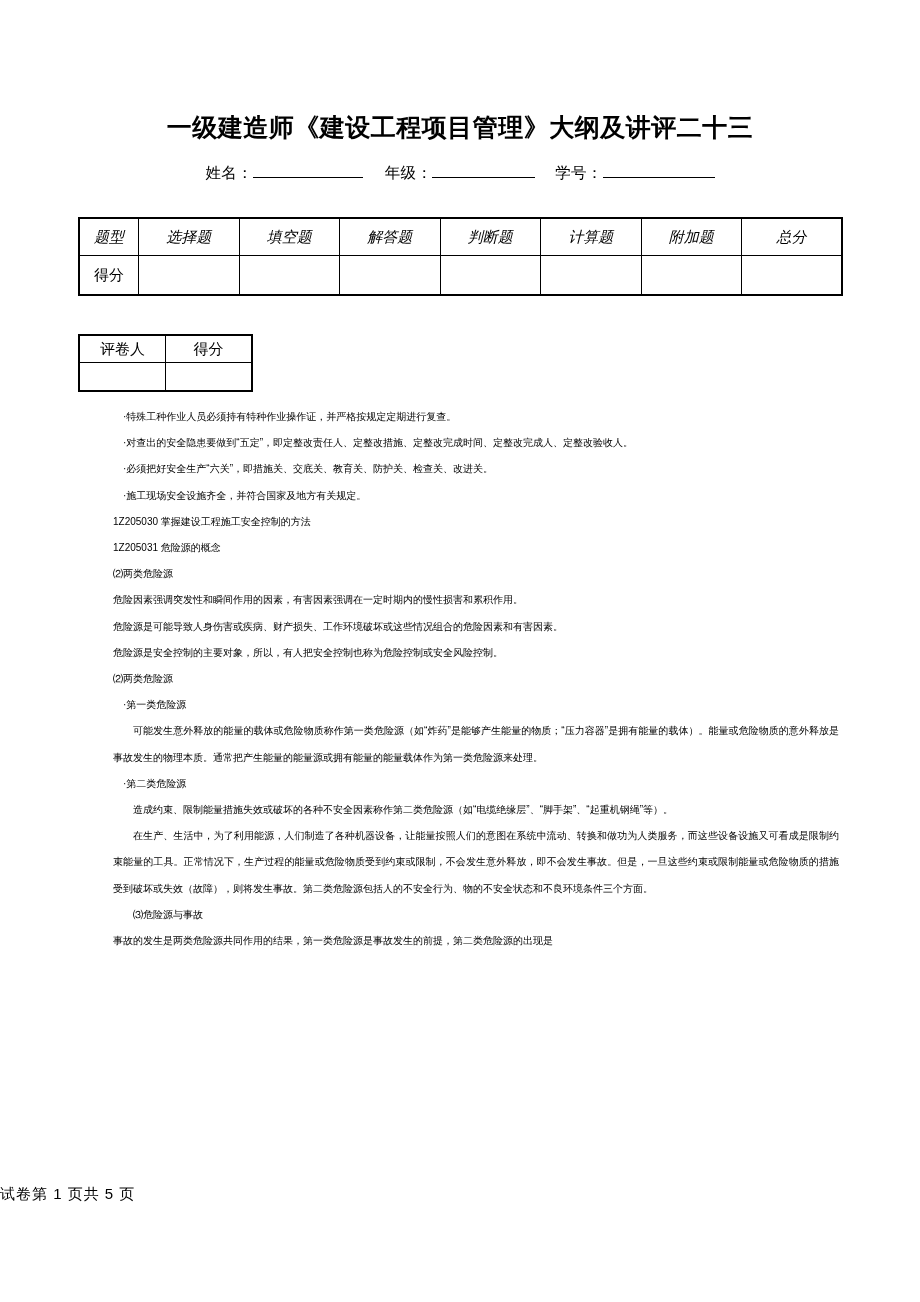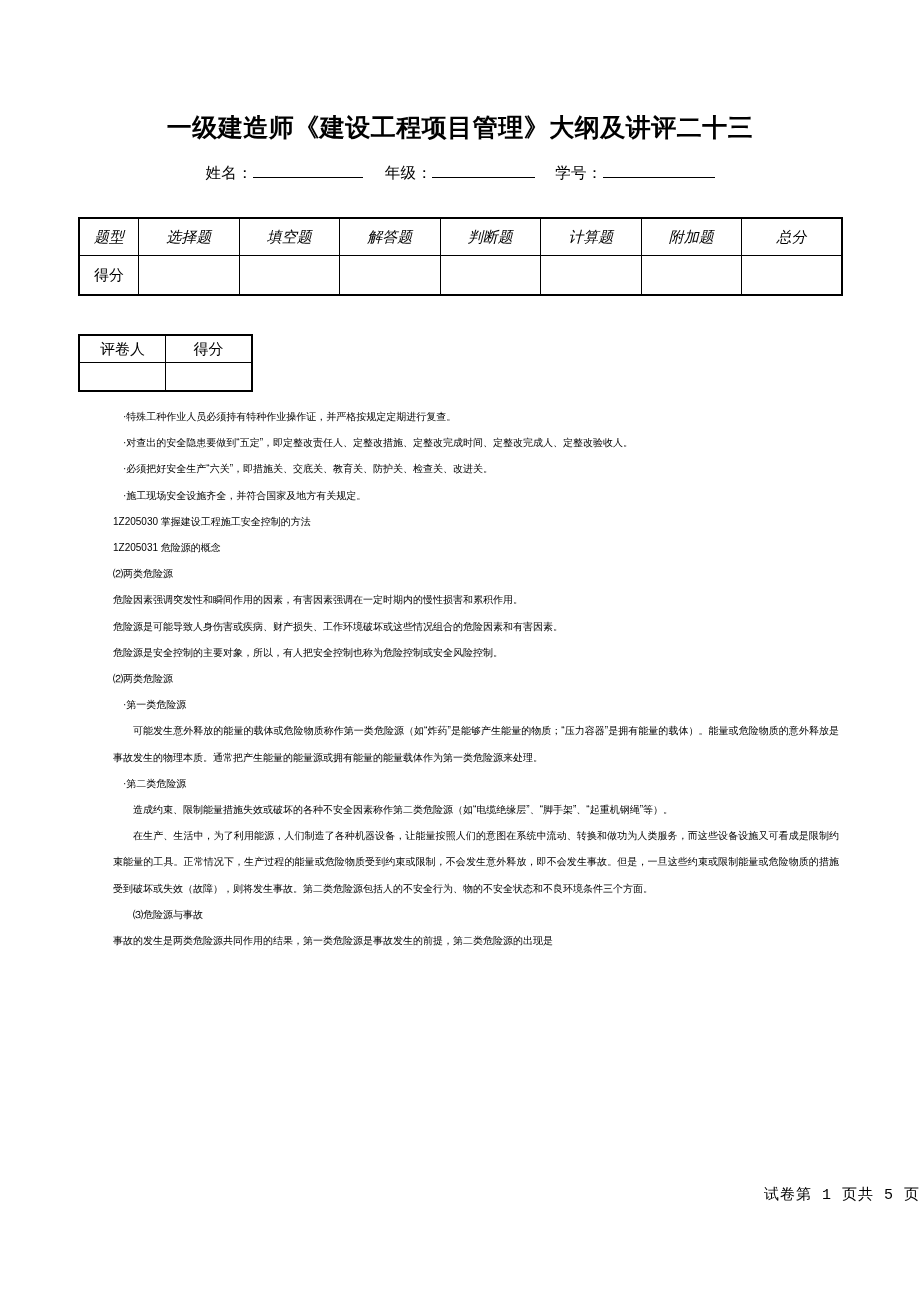--- a/index.html
+++ b/index.html
@@ -124,24 +124,23 @@
   .p-indent { text-indent: 2em; }
   .p-flat   { text-indent: 0; }
   .p-bullet { text-indent: 1em; }
 
   
   .footer {
     position: absolute;
     top: 1185px;
     left: 0;
     width: 920px;
-    text-align: right;
+    text-align: left;
     font-size: 15px;
     letter-spacing: 1px;
-    font-family: Liberation Mono, monospace;
   }
 </style>
 </head>
 <body>
 
 <div class="page">
 
   <div class="doc-title">一级建造师《建设工程项目管理》大纲及讲评二十三</div>
 
   <div class="student-line">

